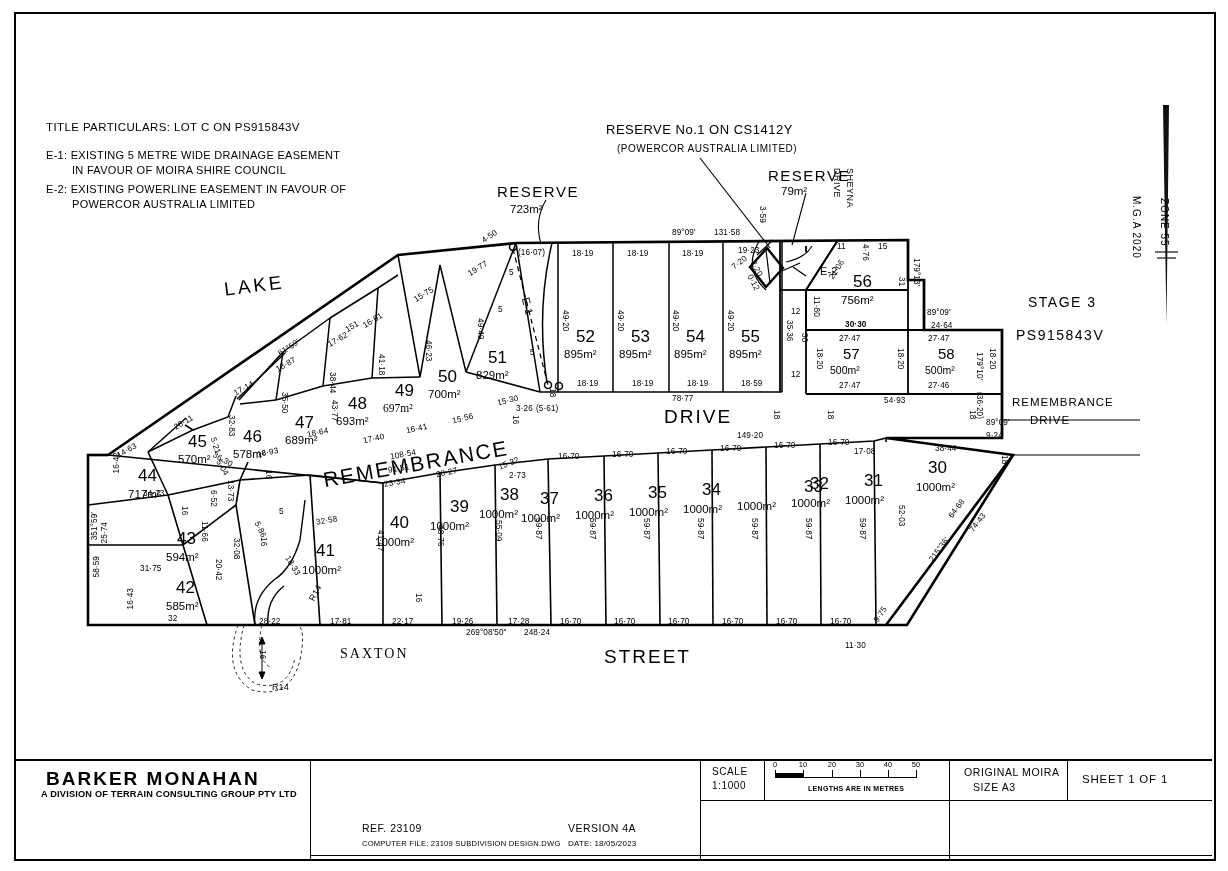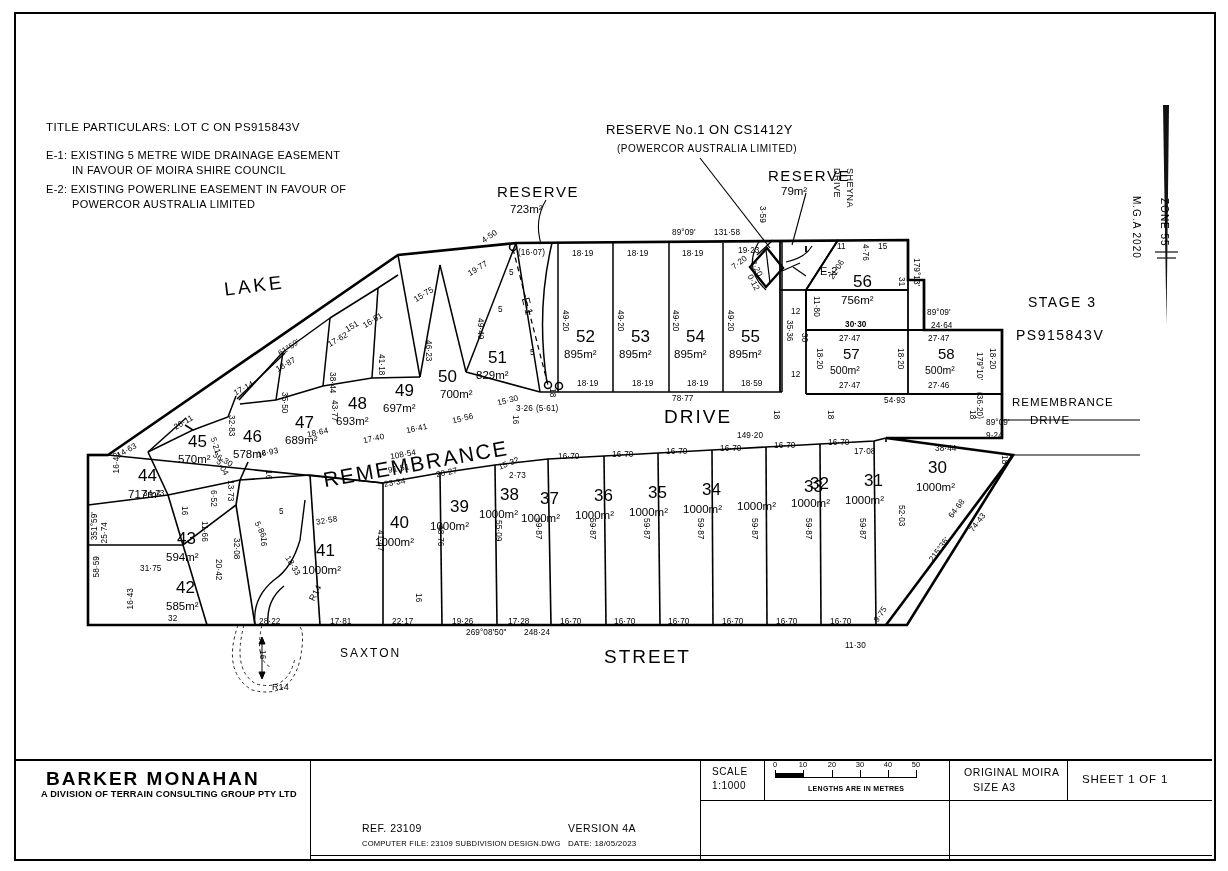--- a/index.html
+++ b/index.html
@@ -232,21 +232,21 @@
   <div class="m vert" style="left:832px;top:168px;font-size:9px;letter-spacing:.5px;">DRIVE</div>
 
   <div class="big" style="left:1028px;top:294px;font-size:14px;">STAGE 3</div>
   <div class="big" style="left:1016px;top:327px;font-size:14px;">PS915843V</div>
   <div class="med" style="left:1012px;top:396px;font-size:11.5px;">REMEMBRANCE</div>
   <div class="med" style="left:1030px;top:414px;font-size:11.5px;">DRIVE</div>
 
   <div class="big" style="left:224px;top:275px;font-size:19px;letter-spacing:3px;transform:rotate(-7deg);">LAKE</div>
   <div class="big" style="left:322px;top:452px;font-size:21px;letter-spacing:2px;transform:rotate(-10deg);">REMEMBRANCE</div>
   <div class="big" style="left:664px;top:406px;font-size:19px;letter-spacing:2px;">DRIVE</div>
-  <div class="big" style="left:340px;top:646px;font-size:12px;letter-spacing:2px;">SAXTON</div>
+  <div class="big" style="left:340px;top:646px;font-size:14px;letter-spacing:2px;font-family:Liberation Serif, serif;">SAXTON</div>
   <div class="big" style="left:604px;top:646px;font-size:19px;letter-spacing:2px;">STREET</div>
   <div class="m" style="left:272px;top:682px;font-size:9px;">R14</div>
   <div class="m" style="left:307px;top:588px;font-size:9px;transform:rotate(-62deg);">R14</div>
 
   <div class="lotno" style="left:928px;top:458px;">30</div>
   <div class="lotar" style="left:916px;top:481px;">1000m²</div>
 
   <div class="lotno" style="left:864px;top:471px;">31</div>
   <div class="lotar" style="left:845px;top:494px;">1000m²</div>
 
@@ -295,24 +295,24 @@
   <div class="lotno" style="left:243px;top:427px;">46</div>
   <div class="lotar" style="left:233px;top:448px;">578m²</div>
 
   <div class="lotno" style="left:295px;top:413px;">47</div>
   <div class="lotar" style="left:285px;top:434px;">689m²</div>
 
   <div class="lotno" style="left:348px;top:394px;">48</div>
   <div class="lotar" style="left:336px;top:415px;">693m²</div>
 
   <div class="lotno" style="left:395px;top:381px;">49</div>
-  <div class="lotar" style="left:383px;top:402px;">697m²</div>
+  <div class="lotar" style="left:383px;top:402px;font-family:Liberation Serif, serif;">697m²</div>
 
   <div class="lotno" style="left:438px;top:367px;">50</div>
-  <div class="lotar" style="left:428px;top:388px;margin-left:12px;">700m²</div>
+  <div class="lotar" style="left:428px;top:388px;">700m²</div>
 
   <div class="lotno" style="left:488px;top:348px;">51</div>
   <div class="lotar" style="left:476px;top:369px;">829m²</div>
 
   <div class="lotno" style="left:576px;top:327px;">52</div>
   <div class="lotar" style="left:564px;top:348px;">895m²</div>
 
   <div class="lotno" style="left:631px;top:327px;">53</div>
   <div class="lotar" style="left:619px;top:348px;">895m²</div>
 

